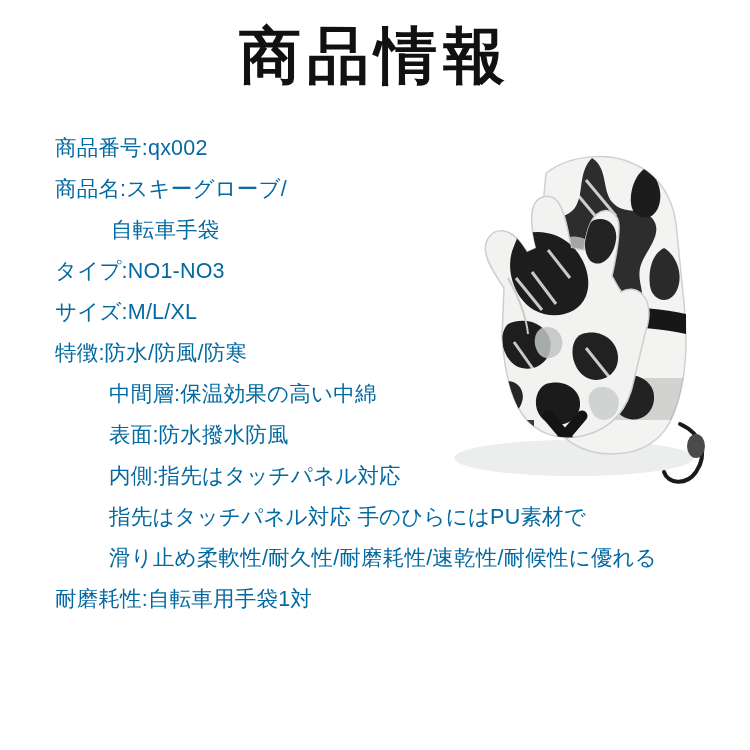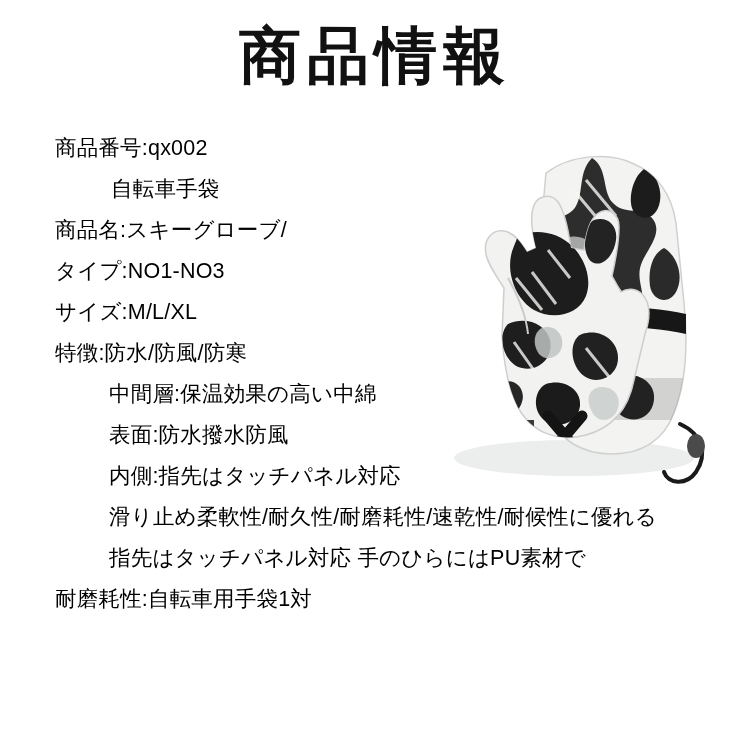--- a/index.html
+++ b/index.html
@@ -42,21 +42,21 @@
   
   .spec-list {
     position: absolute;
     left: 55px;
     top: 128px;
     width: 640px;
   }
   .spec-row {
     font-size: 21.5px;
     line-height: 41px;
-    color: #000000;
+    color: #0369a1;
     white-space: nowrap;
     letter-spacing: 0.2px;
   }
   .indent-1 { padding-left: 56px; }
   .indent-2 { padding-left: 54px; }
   
   .product-image {
     position: absolute;
     left: 396px;
     top: 128px;
@@ -81,30 +81,30 @@
 <body>
 
 <div class="page">
 
   <div class="title-wrap">
     <div class="title">商品情報</div>
   </div>
 
   <div class="spec-list">
     <div class="spec-row">商品番号:qx002</div>
+    <div class="spec-row">商品名:スキーグローブ/</div>
     <div class="spec-row indent-1">自転車手袋</div>
-    <div class="spec-row">商品名:スキーグローブ/</div>
     <div class="spec-row">タイプ:NO1-NO3</div>
     <div class="spec-row">サイズ:M/L/XL</div>
     <div class="spec-row">特徴:防水/防風/防寒</div>
     <div class="spec-row indent-2">中間層:保温効果の高い中綿</div>
     <div class="spec-row indent-2">表面:防水撥水防風</div>
     <div class="spec-row indent-2">内側:指先はタッチパネル対応</div>
+    <div class="spec-row indent-2">指先はタッチパネル対応 手のひらにはPU素材で</div>
     <div class="spec-row indent-2">滑り止め柔軟性/耐久性/耐磨耗性/速乾性/耐候性に優れる</div>
-    <div class="spec-row indent-2">指先はタッチパネル対応 手のひらにはPU素材で</div>
     <div class="spec-row">耐磨耗性:自転車用手袋1対</div>
   </div>
 
   <div class="product-image">
     <svg viewBox="0 0 330 400" xmlns="http://www.w3.org/2000/svg" aria-hidden="true">
       <defs>
         <clipPath id="backGloveClip">
           <path d="M150 45 C175 26 215 24 238 36 C262 46 276 68 280 95
                    L288 175 C292 215 290 255 278 285
                    C268 312 246 326 216 326

